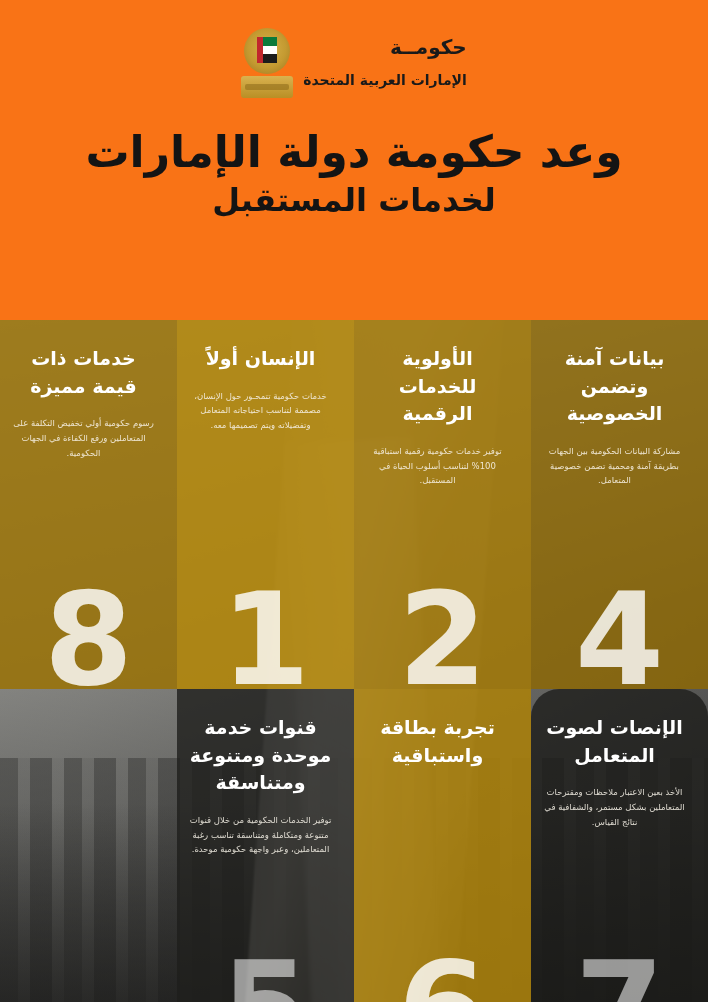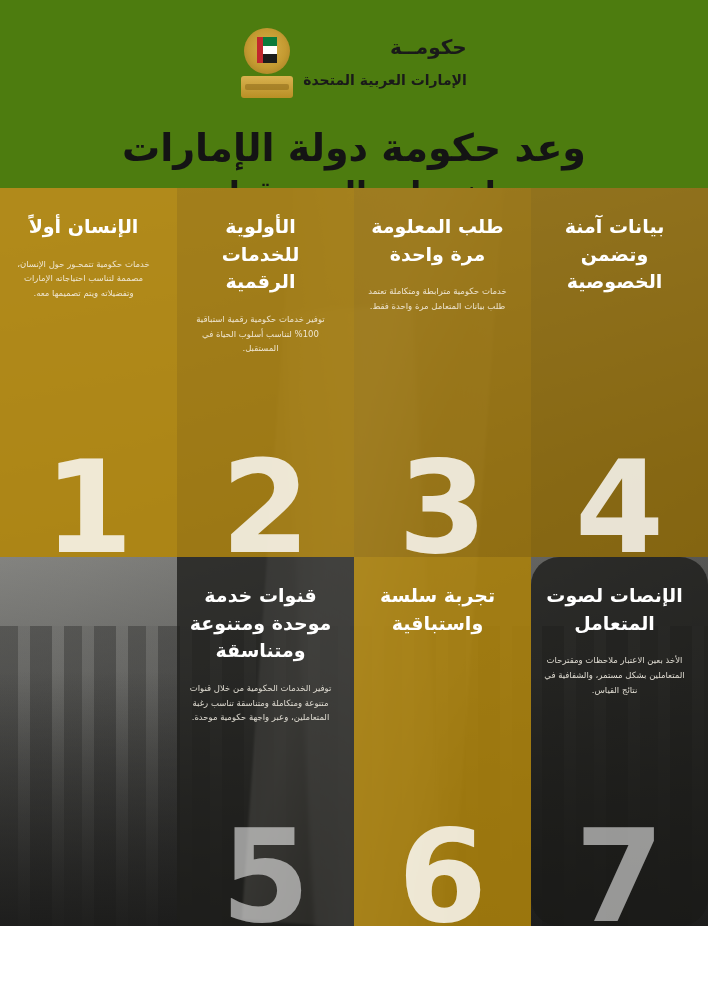--- a/index.html
+++ b/index.html
@@ -19,22 +19,22 @@
     position: relative;
     width: 708px;
     height: 1002px;
     background: #ffffff;
     overflow: hidden;
   }
 
   
   .header {
     position: relative;
-    height: 188px;
-    background: #4d7c0f;
+    height: 320px;
+    background: #f97316;
   }
 
   .emblem-row {
     display: flex;
     flex-direction: row-reverse;
     align-items: center;
     justify-content: center;
     gap: 10px;
     padding-top: 26px;
   }
@@ -119,21 +119,21 @@
   }
 
   .title-block {
     margin-top: 26px;
     text-align: center;
     color: #141414;
     font-weight: bold;
     line-height: 1.28;
   }
   .title-block .t1 {
-    font-size: 38px;
+    font-size: 44px;
     letter-spacing: 1px;
   }
   .title-block .t2 {
     font-size: 32px;
     letter-spacing: 4px;
   }
 
   
   .board {
     position: relative;
@@ -280,50 +280,51 @@
 
   <div class="board">
     <div class="bg"></div>
     <div class="fabric"></div>
     <div class="fabric2"></div>
 
     <div class="grid">
 
       <div class="cell gold-d">
         <div class="cell-title">بيانات آمنة وتضمن الخصوصية</div>
+        <div class="cell-desc">مشاركة البيانات الحكومية بين الجهات بطريقة آمنة ومحمية تضمن خصوصية المتعامل.</div>
         <div class="cell-number">4</div>
       </div>
 
-      <div class="cell gold-c">
-        <div class="cell-title">طلب المعلومة مرة واحدة</div>
-        <div class="cell-desc">خدمات حكومية مترابطة ومتكاملة تعتمد طلب بيانات المتعامل مرة واحدة فقط.</div>
-        <div class="cell-number">3</div>
-      </div>
 
       <div class="cell gold-b">
         <div class="cell-title">الأولوية للخدمات الرقمية</div>
         <div class="cell-desc">توفير خدمات حكومية رقمية استباقية 100% لتناسب أسلوب الحياة في المستقبل.</div>
         <div class="cell-number">2</div>
       </div>
 
       <div class="cell gold-a">
         <div class="cell-title">الإنسان أولاً</div>
-        <div class="cell-desc">خدمات حكومية تتمحـور حول الإنسان، مصممة لتناسب احتياجاته الإمارات وتفضيلاته ويتم تصميمها معه.</div>
+        <div class="cell-desc">خدمات حكومية تتمحـور حول الإنسان، مصممة لتناسب احتياجاته المتعامل وتفضيلاته ويتم تصميمها معه.</div>
         <div class="cell-number">1</div>
       </div>
 
+      <div class="cell gold-f">
+        <div class="cell-title">خدمات ذات قيمة مميزة</div>
+        <div class="cell-desc">رسوم حكومية أولي تخفيض التكلفة على المتعاملين ورفع الكفاءة في الجهات الحكومية.</div>
+        <div class="cell-number">8</div>
+      </div>
 
       <div class="cell dark-b">
         <div class="cell-title">الإنصات لصوت المتعامل</div>
         <div class="cell-desc">الأخذ بعين الاعتبار ملاحظات ومقترحات المتعاملين بشكل مستمر، والشفافية في نتائج القياس.</div>
         <div class="cell-number">7</div>
       </div>
 
       <div class="cell gold-e">
-        <div class="cell-title">تجربة سلسة واستباقية</div>
+        <div class="cell-title">تجربة بطاقة واستباقية</div>
         <div class="cell-number">6</div>
       </div>
 
       <div class="cell dark-a">
         <div class="cell-title">قنوات خدمة موحدة ومتنوعة ومتناسقة</div>
         <div class="cell-desc">توفير الخدمات الحكومية من خلال قنوات متنوعة ومتكاملة ومتناسقة تناسب رغبة المتعاملين، وعبر واجهة حكومية موحدة.</div>
         <div class="cell-number">5</div>
       </div>
 
     </div>

